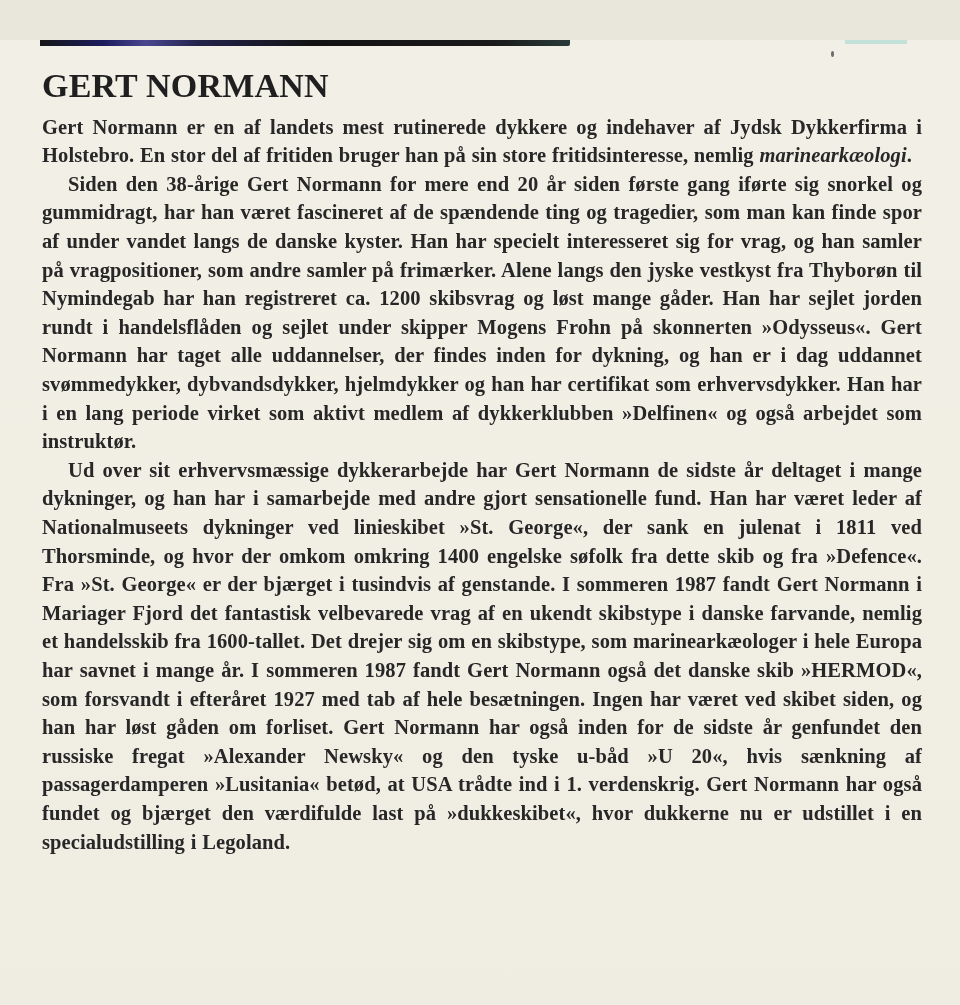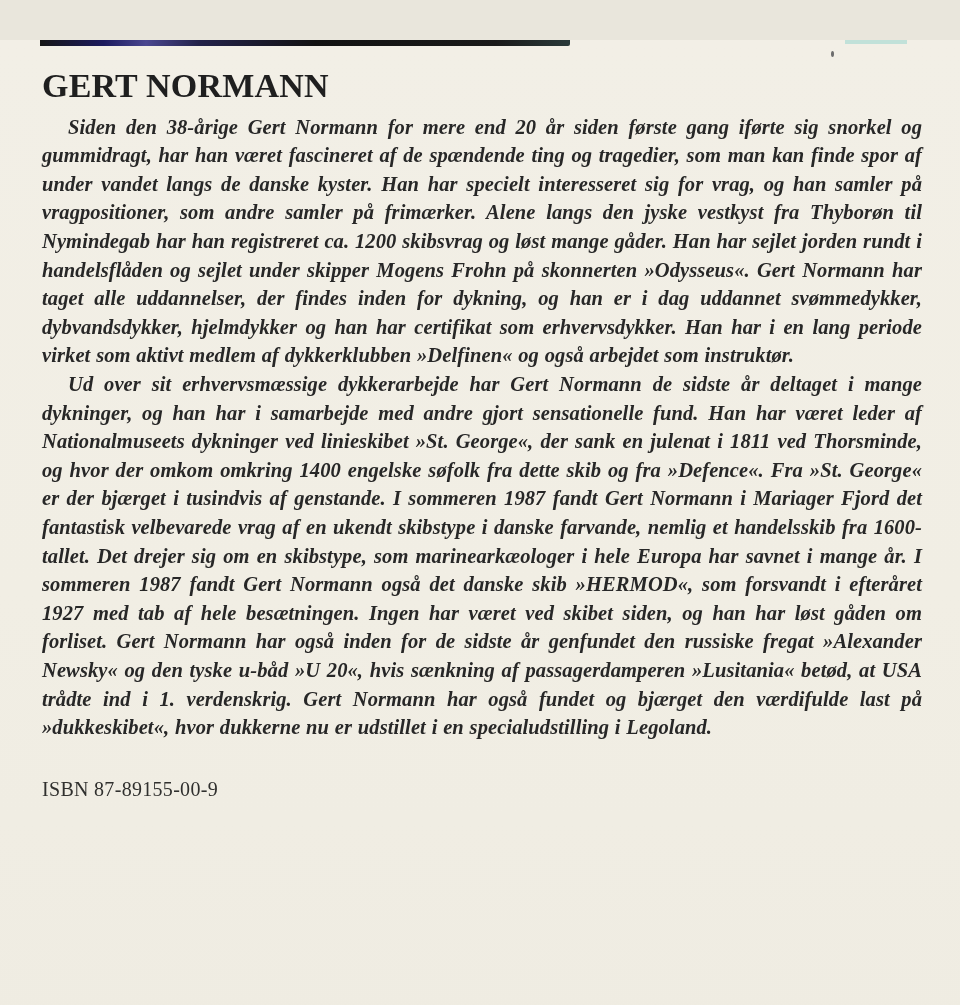--- a/index.html
+++ b/index.html
@@ -68,42 +68,42 @@
   .body-text p.para {
     margin: 0;
     text-align: justify;
     font-size: 20.5px;
     line-height: 28.6px;
     font-weight: bold;
     color: #272727;
     letter-spacing: 0.1px;
     word-spacing: 0.5px;
   }
-  .body-text p.para.indent { text-indent: 26px; font-style: italic; }
+  .body-text p.para.indent { text-indent: 26px; }
   .em { font-style: italic; }
   .isbn {
     margin-top: 36px;
     font-size: 20px;
     font-weight: normal;
     color: #30302e;
     letter-spacing: 0.3px;
   }
 </style>
 </head>
 <body>
 
 <div class="page">
   <div class="top-strip"></div>
   <div class="teal-smudge"></div>
   <div class="speck"></div>
 
   <div class="content">
     <h1 class="heading">GERT NORMANN</h1>
     <div class="body-text">
+        <p class="para"><span>Gert Normann er en af landets mest rutinerede dykkere og indehaver af Jydsk Dykkerfirma i Holstebro. En stor del af fritiden bruger han på sin store fritidsinteresse, nemlig </span><span class="em">marinearkæologi</span><span>.</span></p>
         <p class="para indent"><span>Siden den 38-årige Gert Normann for mere end 20 år siden første gang iførte sig snorkel og gummidragt, har han været fascineret af de spændende ting og tragedier, som man kan finde spor af under vandet langs de danske kyster. Han har specielt interesseret sig for vrag, og han samler på vragpositioner, som andre samler på frimærker. Alene langs den jyske vestkyst fra Thyborøn til Nymindegab har han registreret ca. 1200 skibsvrag og løst mange gåder. Han har sejlet jorden rundt i handelsflåden og sejlet under skipper Mogens Frohn på skonnerten »Odysseus«. Gert Normann har taget alle uddannelser, der findes inden for dykning, og han er i dag uddannet svømmedykker, dybvandsdykker, hjelmdykker og han har certifikat som erhvervsdykker. Han har i en lang periode virket som aktivt medlem af dykkerklubben »Delfinen« og også arbejdet som instruktør.</span></p>
         <p class="para indent"><span>Ud over sit erhvervsmæssige dykkerarbejde har Gert Normann de sidste år deltaget i mange dykninger, og han har i samarbejde med andre gjort sensationelle fund. Han har været leder af Nationalmuseets dykninger ved linieskibet »St. George«, der sank en julenat i 1811 ved Thorsminde, og hvor der omkom omkring 1400 engelske søfolk fra dette skib og fra »Defence«. Fra »St. George« er der bjærget i tusindvis af genstande. I sommeren 1987 fandt Gert Normann i Mariager Fjord det fantastisk velbevarede vrag af en ukendt skibstype i danske farvande, nemlig et handelsskib fra 1600-tallet. Det drejer sig om en skibstype, som marinearkæologer i hele Europa har savnet i mange år. I sommeren 1987 fandt Gert Normann også det danske skib »HERMOD«, som forsvandt i efteråret 1927 med tab af hele besætningen. Ingen har været ved skibet siden, og han har løst gåden om forliset. Gert Normann har også inden for de sidste år genfundet den russiske fregat »Alexander Newsky« og den tyske u-båd »U 20«, hvis sænkning af passagerdamperen »Lusitania« betød, at USA trådte ind i 1. verdenskrig. Gert Normann har også fundet og bjærget den værdifulde last på »dukkeskibet«, hvor dukkerne nu er udstillet i en specialudstilling i Legoland.</span></p>
       </div>
-    <div class="isbn">ISBN 87-89155-00-9</div>
   </div>
 
   <div class="bottom-shadow"></div>
   <div class="bottom-strip"></div>
 </div>
 
 </body></html>

